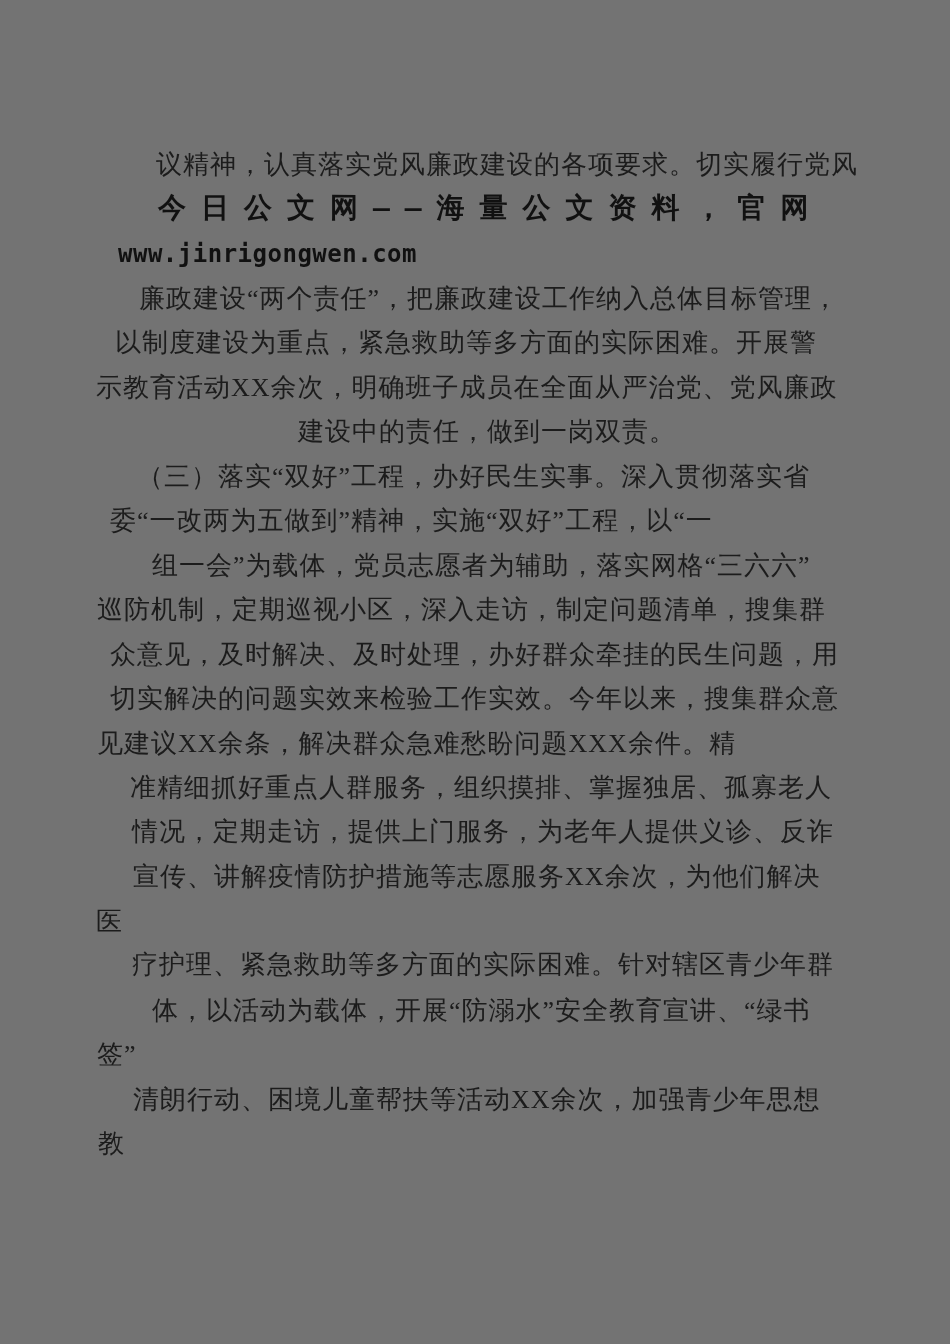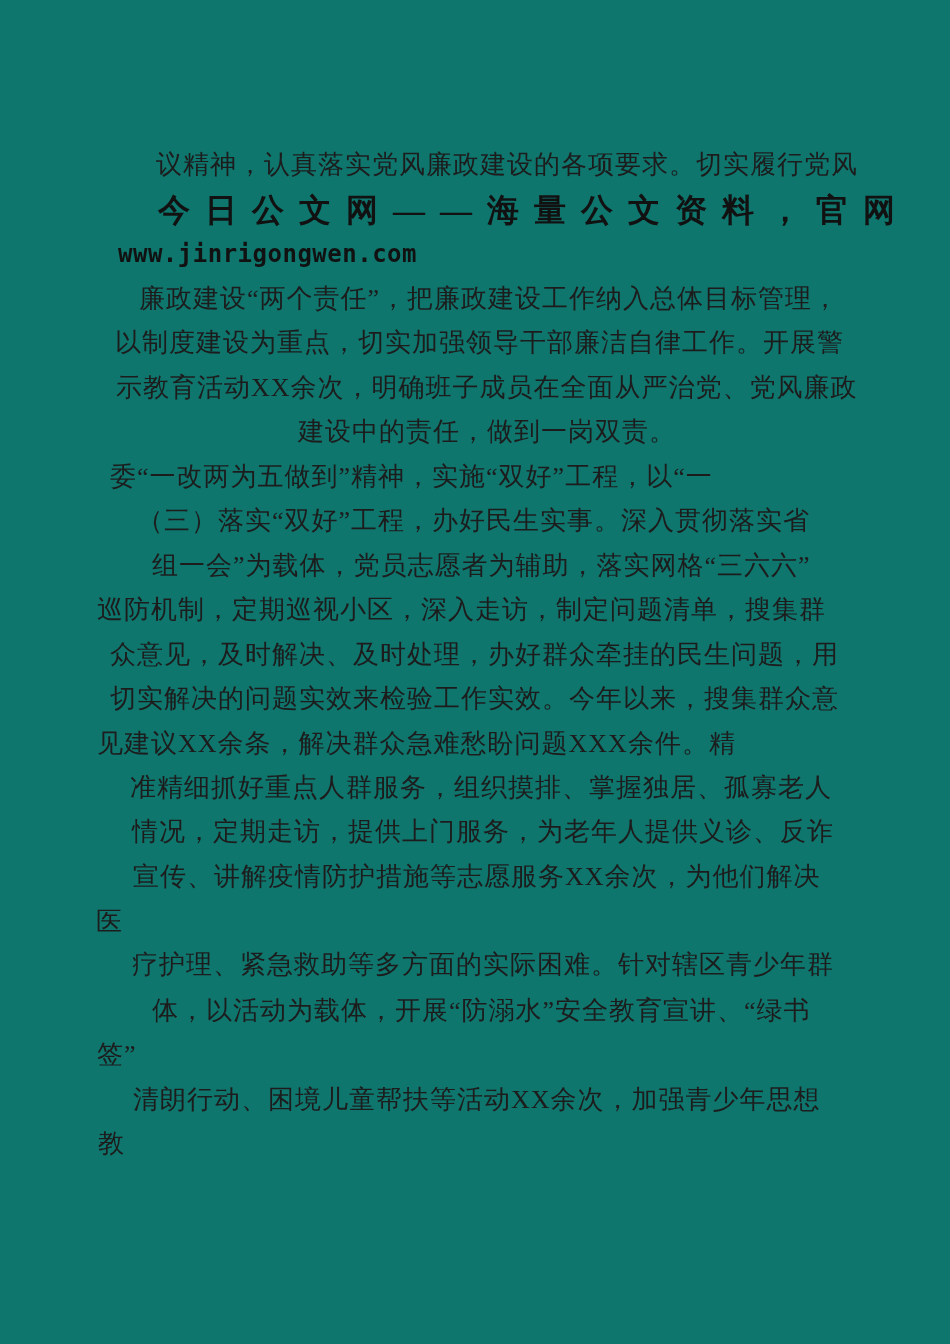--- a/index.html
+++ b/index.html
@@ -1,78 +1,78 @@
 <!DOCTYPE html>
 <html lang="zh"><head>
 <meta charset="utf-8">
 <style>
   html, body { margin: 0; padding: 0; background: #ffffff; }
   .page {
     position: relative;
     width: 950px;
     height: 1344px;
     margin: 0 auto;
-    background: #0f766e;
+    background: #737373;
     box-sizing: border-box;
     padding: 143px 90px 0 96px;
     overflow: hidden;
     font-family: "Liberation Serif", "DejaVu Serif", serif;
     font-size: 26px;
     line-height: 44.5px;
     letter-spacing: 1px;
     color: #1c1c1c;
   }
   .line { white-space: nowrap; }
   .promo {
-    font-family: Liberation Serif, serif;
+    font-family: Liberation Mono, monospace;
     font-weight: bold;
-    font-size: 32px;
+    font-size: 28px;
     letter-spacing: 15px;
     color: #111111;
   }
   .url {
     font-family: "DejaVu Sans Mono", "Liberation Mono", monospace;
     font-weight: bold;
     font-size: 24px;
     letter-spacing: 0.5px;
     color: #111111;
   }
   .section-heading { font-family: "Liberation Serif", "DejaVu Serif", serif; }
   
   .ml0  { margin-left: 0px;  }
   .ml1  { margin-left: 1px;  }
   .ml2  { margin-left: 2px;  }
   .ml13 { margin-left: 1px; }
   .ml14 { margin-left: 14px; }
   .ml18 { margin-left: 18px; text-align: center; }
   .ml19 { margin-left: 19px; }
-  .ml20 { margin-left: 20px; }
+  .ml20 { }
   .ml22 { margin-left: 22px; }
   .ml34 { margin-left: 34px; }
   .ml36 { margin-left: 36px; font-family: Liberation Mono, monospace; }
   .ml37 { margin-left: 37px; }
   .ml41 { margin-left: 41px; }
   .ml43 { margin-left: 43px; }
   .ml56 { margin-left: 56px; }
   .ml60 { margin-left: 60px; }
   .ml62 { margin-left: 62px; }
 </style>
 </head>
 <body>
 
 <div class="page">
   <div class="line ml60">议精神，认真落实党风廉政建设的各项要求。切实履行党风</div>
   <div class="line promo ml62">今日公文网——海量公文资料，官网</div>
   <div class="line url ml22">www.jinrigongwen.com</div>
   <div class="line ml43">廉政建设“两个责任”，把廉政建设工作纳入总体目标管理，</div>
-  <div class="line ml19">以制度建设为重点，切实加强领导干部廉洁自律工作。开展警</div>
+  <div class="line ml19">以制度建设为重点，紧急救助等多方面的实际困难。开展警</div>
   <div class="line ml20">示教育活动XX余次，明确班子成员在全面从严治党、党风廉政</div>
   <div class="line ml18">建设中的责任，做到一岗双责。</div>
+  <div class="line ml41"><span class="section-heading">（三）落实“双好”工程，办好民生实事。</span><span>深入贯彻落实省</span></div>
   <div class="line ml14">委“一改两为五做到”精神，实施“双好”工程，以“一</div>
-  <div class="line ml41"><span class="section-heading">（三）落实“双好”工程，办好民生实事。</span><span>深入贯彻落实省</span></div>
   <div class="line ml56">组一会”为载体，党员志愿者为辅助，落实网格“三六六”</div>
   <div class="line ml1">巡防机制，定期巡视小区，深入走访，制定问题清单，搜集群</div>
   <div class="line ml14">众意见，及时解决、及时处理，办好群众牵挂的民生问题，用</div>
   <div class="line ml14">切实解决的问题实效来检验工作实效。今年以来，搜集群众意</div>
   <div class="line ml13">见建议XX余条，解决群众急难愁盼问题XXX余件。精</div>
   <div class="line ml34">准精细抓好重点人群服务，组织摸排、掌握独居、孤寡老人</div>
   <div class="line ml36">情况，定期走访，提供上门服务，为老年人提供义诊、反诈</div>
   <div class="line ml37">宣传、讲解疫情防护措施等志愿服务XX余次，为他们解决</div>
   <div class="line ml0">医</div>
   <div class="line ml36">疗护理、紧急救助等多方面的实际困难。针对辖区青少年群</div>

